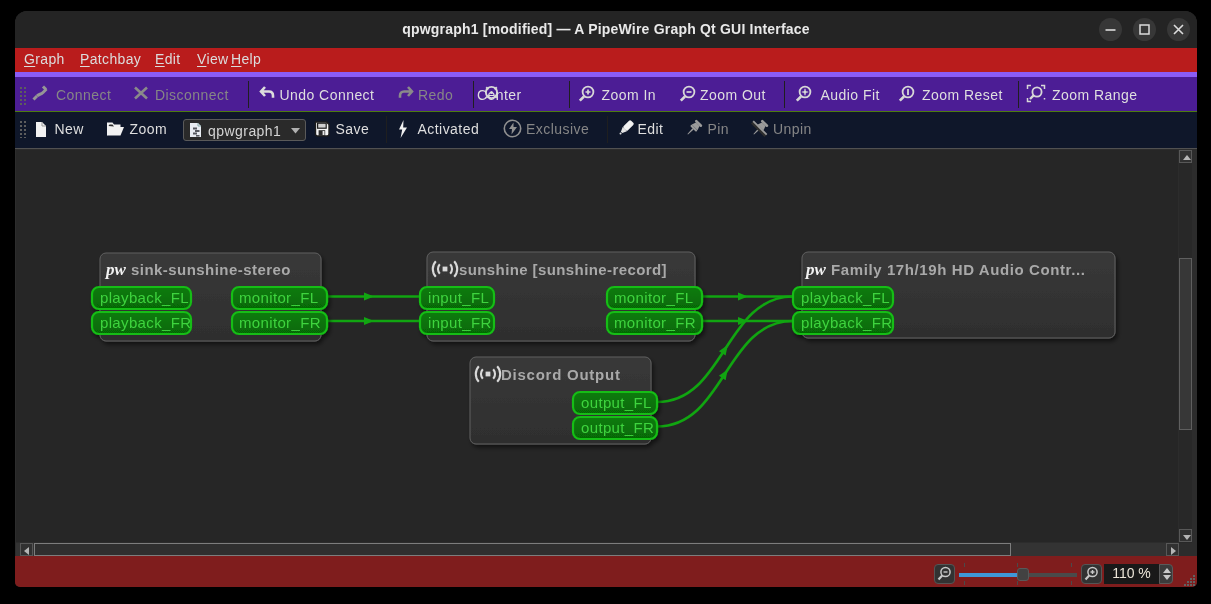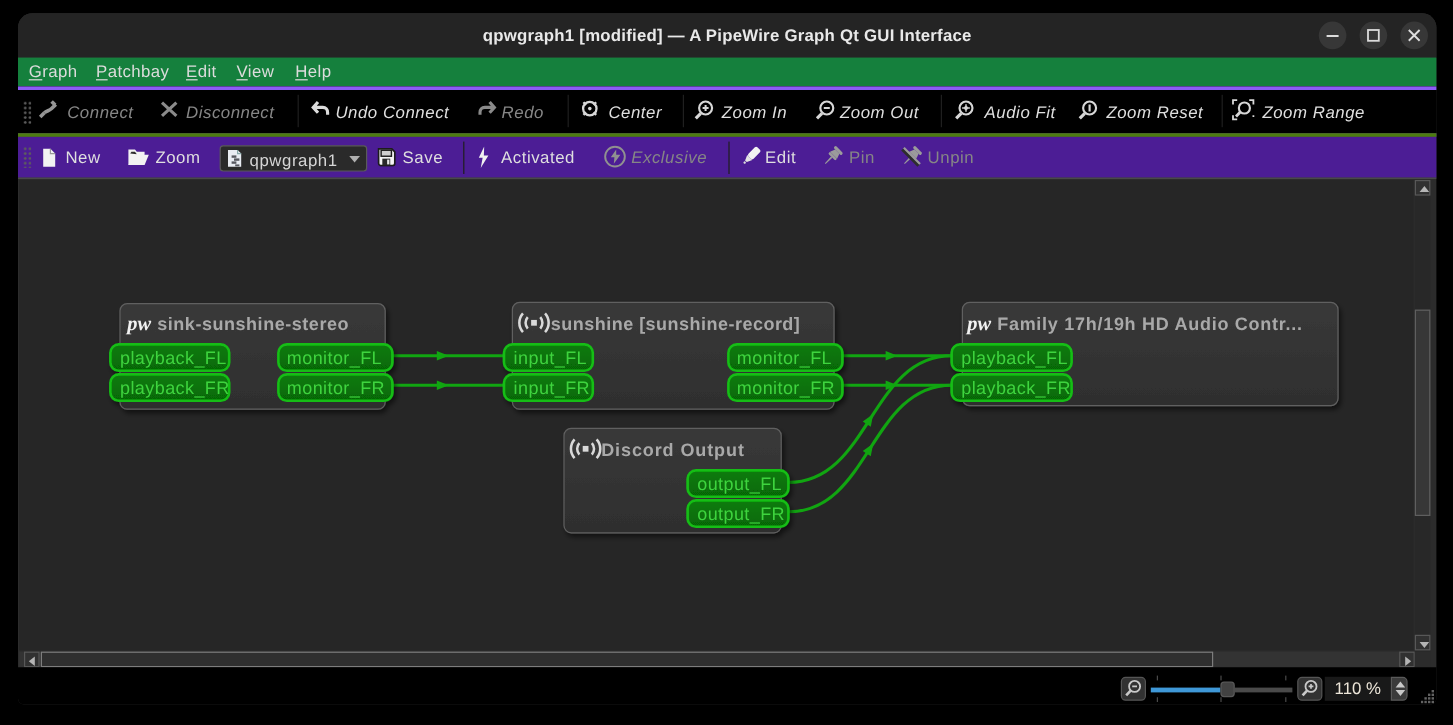--- a/index.html
+++ b/index.html
@@ -6,44 +6,44 @@
 .abs{position:absolute;}
 #win{position:absolute;left:15px;top:11px;width:1182px;height:576px;background:#2c2c2c;
 border-radius:12px 12px 5px 5px;}
 
 #titlebar{position:absolute;left:0;top:0;width:1182px;height:37px;background:#242424;
 border-radius:12px 12px 0 0;}
 #title{position:absolute;left:0;top:0;width:1182px;height:37px;line-height:37px;text-align:center;
 color:#e9e9e9;font-size:14px;font-weight:bold;letter-spacing:0.2px;}
 .wbtn{position:absolute;top:7px;width:23px;height:23px;border-radius:50%;background:#373737;}
 
-#menubar{position:absolute;left:0;top:37px;width:1182px;height:24px;background:#15803d;
+#menubar{position:absolute;left:0;top:37px;width:1182px;height:24px;background:#b91c1c;
 color:#dcdcdc;font-size:14px;}
 .mi{position:absolute;top:0;height:24px;line-height:23px;letter-spacing:0.35px;}
 .mi u{text-decoration:underline;text-underline-offset:2px;}
 
-#tb1{position:absolute;left:0;top:61px;width:1182px;height:39px;background:#000000;border-top:3px solid #8b5cf6;font-style:italic;}
-#tb2{position:absolute;left:0;top:100px;width:1182px;height:37px;background:#4c1d95;border-top:3px solid #4d7c0f;}
+#tb1{position:absolute;left:0;top:61px;width:1182px;height:39px;background:#4c1d95;border-top:5px solid #8b5cf6;}
+#tb2{position:absolute;left:0;top:100px;width:1182px;height:37px;background:#0f172a;border-top:1px solid #4d7c0f;}
 .tl{position:absolute;font-size:14px;color:#dfdfdf;white-space:nowrap;letter-spacing:0.45px;}
 .dis{color:#868686;}
 .sep{position:absolute;width:1px;background:#1f1f1f;}
 .grip{position:absolute;width:7px;background-image:radial-gradient(#5d5d5d 1px,transparent 1.2px);
 background-size:4px 4px;background-position:0 0;}
 .ic{position:absolute;}
 
 #frame{position:absolute;left:0;top:137px;width:1182px;height:408px;border-top:1px solid #515151;}
 #canvas{position:absolute;left:1px;top:1px;width:1162px;height:392px;background:#262626;}
 
 .sbtn{position:absolute;background:#313131;border:1px solid #585858;}
 .tri{width:0;height:0;position:absolute;}
 #hsb{position:absolute;left:1px;top:394px;width:1162px;height:14px;background:#333;}
 #vsb{position:absolute;left:1164px;top:1px;width:13px;height:393px;background:#282828;}
 #corner{position:absolute;left:1164px;top:394px;width:13px;height:14px;background:#2c2c2c;}
 
-#status{position:absolute;left:0;top:545px;width:1182px;height:31px;background:#000000;border-radius:0 0 5px 5px;}
+#status{position:absolute;left:0;top:545px;width:1182px;height:31px;background:#7f1d1d;border-radius:0 0 5px 5px;}
 .zbtn{position:absolute;top:8px;width:21px;height:20px;background:#323232;border:1px solid #555;border-radius:4px;}
 #spinval{position:absolute;left:1089px;top:8px;width:55px;height:20px;background:#191919;color:#ece5d8;
 font-size:14px;line-height:19px;text-align:center;}
 #spinbtn{position:absolute;left:1144px;top:8px;width:14px;height:20px;background:#3b3b3b;border:1px solid #5a5a5a;border-radius:0 4px 4px 0;}
 </style></head>
 <body>
 <div id="win">
   <div id="titlebar"></div>
   <div id="title">qpwgraph1 [modified] — A PipeWire Graph Qt GUI Interface</div>
   <div class="wbtn" style="left:1084px;"><svg width="23" height="23">
@@ -53,21 +53,21 @@
         <rect x="7" y="7" width="9" height="9" fill="none" stroke="#dcdcdc" stroke-width="1.5"></rect>
       </svg></div>
   <div class="wbtn" style="left:1152px;"><svg width="23" height="23">
         <path d="M7 7l9 9M16 7l-9 9" stroke="#dcdcdc" stroke-width="1.6"></path>
       </svg></div>
   <div id="menubar">
     <span class="mi" style="left:9px;"><u>G</u>raph</span>
     <span class="mi" style="left:65px;"><u>P</u>atchbay</span>
     <span class="mi" style="left:140px;"><u>E</u>dit</span>
     <span class="mi" style="left:182px;"><u>V</u>iew</span>
-    <span class="mi" style="left:231px;"><u>H</u>elp</span>
+    <span class="mi" style="left:216px;"><u>H</u>elp</span>
   </div>
   <div id="tb1">
     <div class="grip" style="left:4px;top:9px;height:20px;"></div>
     <svg class="ic" style="left:16px;top:7px;" width="18" height="18" viewBox="0 0 18 18">
         <g stroke="#969696" fill="none" stroke-width="3">
           <path d="M2.5 15.5l3.5-3.5"></path>
           <path d="M6 12c2-2 4-1.5 6-3.5l3.5-3.5"></path>
           <path d="M12 2.5l3 3"></path>
         </g>
       </svg>
@@ -88,21 +88,21 @@
       </svg>
     <span class="tl dis" style="left:403px;top:10px;">Redo</span>
     <div class="sep" style="left:458px;top:4px;height:27px;"></div>
     <svg class="ic" style="left:467px;top:6px;" width="19" height="19" viewBox="0 0 19 19">
         <g stroke="#d7d7d7" fill="none">
           <circle cx="9.5" cy="9.5" r="5.6" stroke-width="1.9"></circle>
           <circle cx="9.5" cy="9.5" r="1.5" fill="#d7d7d7" stroke="none"></circle>
           <path d="M4.2 4.2l2.2 2.2M14.8 4.2l-2.2 2.2M4.2 14.8l2.2-2.2M14.8 14.8l-2.2-2.2" stroke-width="2"></path>
         </g>
       </svg>
-    <span class="tl" style="left:492px;top:10px;">Center</span>
+    <span class="tl" style="left:462px;top:10px;">Center</span>
     <div class="sep" style="left:554px;top:4px;height:27px;"></div>
     <svg class="ic" style="left:562px;top:7px;" width="19" height="19" viewBox="0 0 19 19">
         <g stroke="#d7d7d7" fill="none">
           <circle cx="11" cy="8" r="5.4" stroke-width="1.8"></circle>
           <path d="M7 12.5L2.8 16.7" stroke-width="2.6"></path>
           <path d="M11 5.5v5M8.5 8h5" stroke-width="1.7"></path>
         </g>
       </svg>
     <span class="tl" style="left:586.5px;top:10px;">Zoom In</span>
     <svg class="ic" style="left:663px;top:7px;" width="19" height="19" viewBox="0 0 19 19">
@@ -178,21 +178,21 @@
     <span class="tl" style="left:320.5px;top:9px;">Save</span>
     <div class="sep" style="left:371px;top:4px;height:27px;"></div>
     <svg class="ic" style="left:383px;top:8px;" width="10" height="18" viewBox="0 0 10 18">
         <path d="M5.5 0L1 9.5h3.2L2.6 18L9 7.5H5.2z" fill="#f0f0f0"></path>
       </svg>
     <span class="tl" style="left:402.5px;top:9px;">Activated</span>
     <svg class="ic" style="left:488px;top:7px;" width="19" height="19" viewBox="0 0 19 19">
         <circle cx="9.5" cy="9.5" r="8.2" fill="none" stroke="#909090" stroke-width="1.6"></circle>
         <path d="M10.5 3.5L6 10h3l-0.5 5.5L14 8h-3.5z" fill="#909090"></path>
       </svg>
-    <span class="tl dis" style="left:511px;top:9px;font-style:italic;">Exclusive</span>
+    <span class="tl dis" style="left:511px;top:9px;">Exclusive</span>
     <div class="sep" style="left:592px;top:4px;height:27px;"></div>
     <svg class="ic" style="left:601px;top:7px;" width="19" height="19" viewBox="0 0 19 19">
         <g transform="translate(9.5 9.5) rotate(45)">
           <rect x="-3" y="-9.5" width="6" height="10.5" rx="1.5" fill="#f2f2f2"></rect>
           <path d="M-3 1h6L1 5.5h-2z" fill="#e4e4e4"></path>
           <circle cx="0" cy="7" r="1" fill="#dcdcdc"></circle>
         </g>
       </svg>
     <span class="tl" style="left:622.5px;top:9px;">Edit</span>
     <svg class="ic" style="left:669px;top:7px;" width="19" height="19" viewBox="0 0 19 19">

